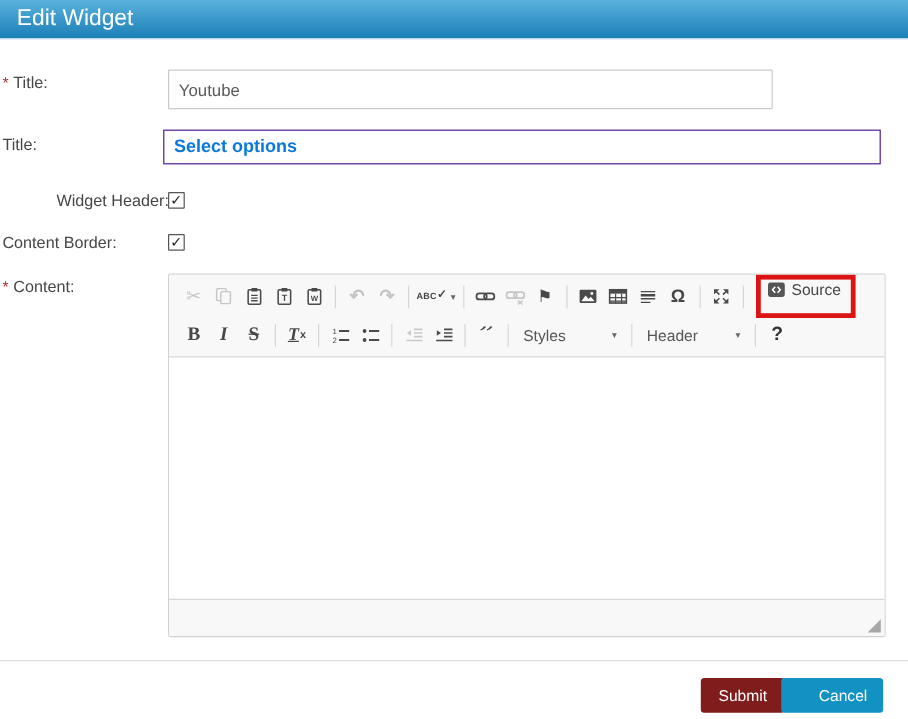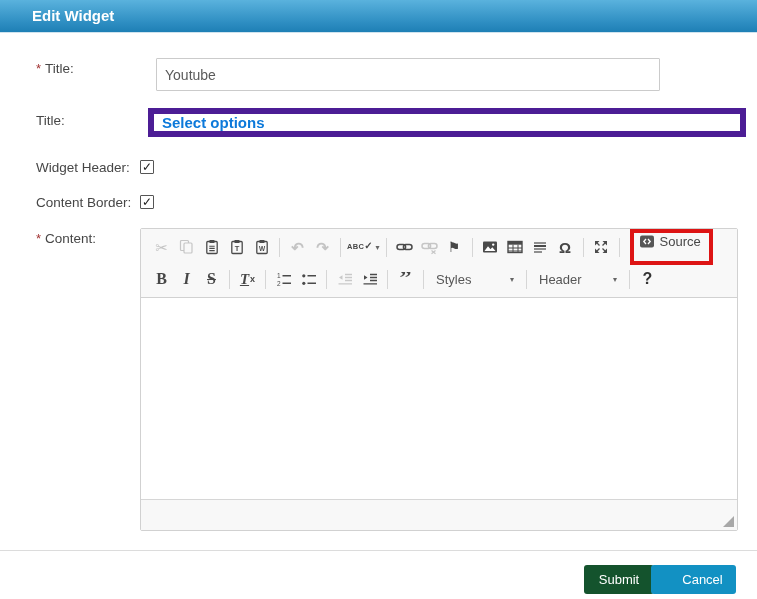--- a/index.html
+++ b/index.html
@@ -3,32 +3,32 @@
 <meta charset="utf-8">
 <style>
   html,body{margin:0;padding:0;}
   body{width:757px;height:599px;background:#fff;font-family:"Liberation Sans",sans-serif;overflow:hidden;}
   .page{position:relative;width:757px;height:599px;}
 
   
   .hdr{position:absolute;left:0;top:0;width:757px;height:33px;
        background:linear-gradient(180deg,#5ab2dd 0%,#2e8ec2 70%,#1e7fb5 100%);
        border-bottom:1px solid #cfe3ee;box-sizing:border-box;}
-  .hdr-title{color:#fff;font-weight:bold;font-size:15px;line-height:32px;padding-left:32px;}
-
-  
-  .lbl{position:absolute;left:36px;font-size:13.5px;color:#464646;}
+  .hdr-title{color:#fff;font-weight:normal;font-size:19px;line-height:32px;padding-left:14px;}
+
+  
+  .lbl{position:absolute;left:2px;font-size:13.5px;color:#464646;}
   .req{color:#a33434;margin-right:4px;font-size:13px;}
 
   
-  .txt-input{position:absolute;left:156px;width:504px;height:33px;box-sizing:border-box;
+  .txt-input{position:absolute;left:140px;width:504px;height:33px;box-sizing:border-box;
     border:1px solid #cbcbcb;border-radius:1px;padding:0 8px;font-size:14px;color:#5a5a5a;
     font-family:"Liberation Sans",sans-serif;background:#fff;}
-  .role-box{position:absolute;left:148px;top:108px;width:598px;height:29px;box-sizing:border-box;
-    border:6px solid #4c1d95;background:#fff;display:flex;align-items:center;}
+  .role-box{position:absolute;left:136px;top:108px;width:598px;height:29px;box-sizing:border-box;
+    border:1px solid #4c1d95;background:#fff;display:flex;align-items:center;}
   .role-link{font-size:15px;font-weight:bold;color:#0c79da;padding-left:8px;cursor:pointer;}
 
   .cbx{position:absolute;left:140px;width:14px;height:14px;box-sizing:border-box;
     border:1px solid #555;background:#fff;font-size:12px;line-height:12px;text-align:center;
     color:#1c1c1c;border-radius:1px;cursor:pointer;}
 
   
   .editor{position:absolute;left:140px;top:228px;width:598px;height:303px;box-sizing:border-box;
     border:1px solid #d1d1d1;border-radius:2px;background:#fff;display:flex;flex-direction:column;}
   .toolbar{background:#f8f8f8;border-bottom:1px solid #d1d1d1;padding:2px 8px;}
@@ -60,21 +60,21 @@
 
   .edit-area{flex:1;background:#fff;cursor:text;}
   .editor-foot{height:30px;background:#f8f8f8;border-top:1px solid #d6d6d6;position:relative;}
   .resize-handle{position:absolute;right:3px;bottom:3px;width:0;height:0;cursor:se-resize;
     border-left:11px solid transparent;border-bottom:11px solid #a8a8a8;}
 
   
   .foot-line{position:absolute;left:0;top:550px;width:757px;border-top:1px solid #dcdcdc;}
   .btn{position:absolute;top:565px;height:29px;border:none;border-radius:3px;color:#fff;
     font-size:13px;font-family:"Liberation Sans",sans-serif;cursor:pointer;}
-  .btn-submit{left:584px;width:70px;background:#14532d;}
+  .btn-submit{left:584px;width:70px;background:#7f1d1d;}
   .btn-cancel{left:651px;width:85px;background:#1291c3;padding-left:24px;}
 
   svg{display:block;}
 </style>
 </head>
 <body>
 
 <div class="page">
 
   <div class="hdr">
@@ -82,21 +82,21 @@
   </div>
 
   <div class="lbl" style="top:61px;"><span class="req">*</span><span>Title:</span></div>
   <input class="txt-input" style="top: 58px;" type="text" value="Youtube">
 
   <div class="lbl" style="top:113px;">Title:</div>
   <div class="role-box">
     <span class="role-link">Select options</span>
   </div>
 
-  <div class="lbl" style="top:160px;">Widget Header:</div>
+  <div class="lbl" style="top:160px;margin-left:45px;">Widget Header:</div>
   <div class="cbx" style="top:160px;">✓</div>
 
   <div class="lbl" style="top:195px;">Content Border:</div>
   <div class="cbx" style="top:195px;">✓</div>
 
   <div class="lbl" style="top:231px;"><span class="req">*</span><span>Content:</span></div>
 
   <div class="editor">
     <div class="toolbar">
 

